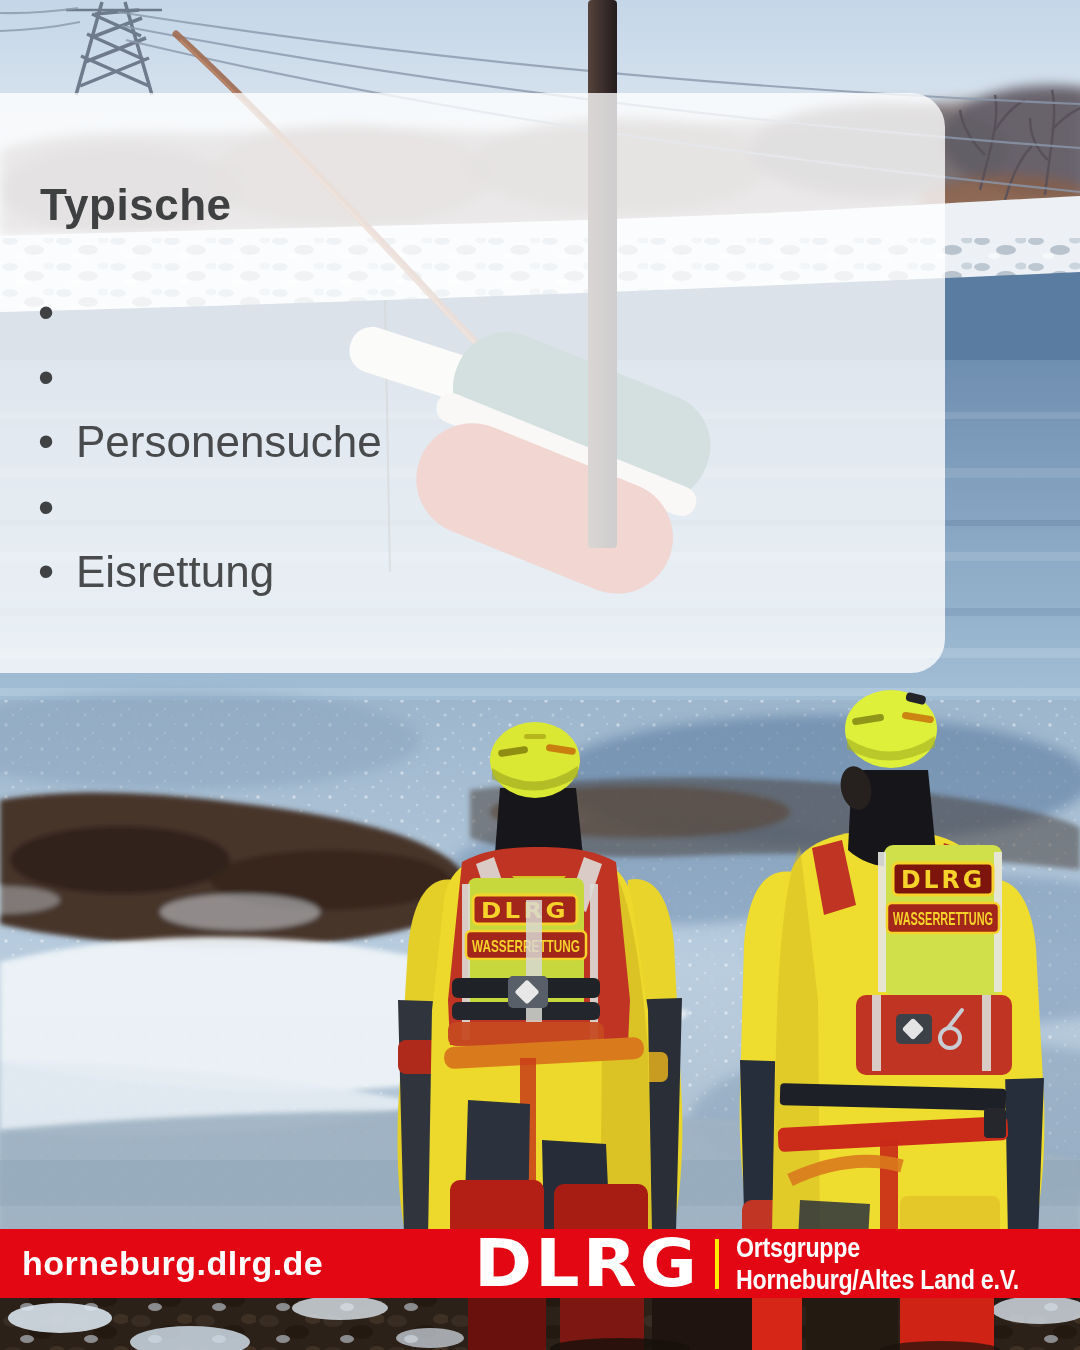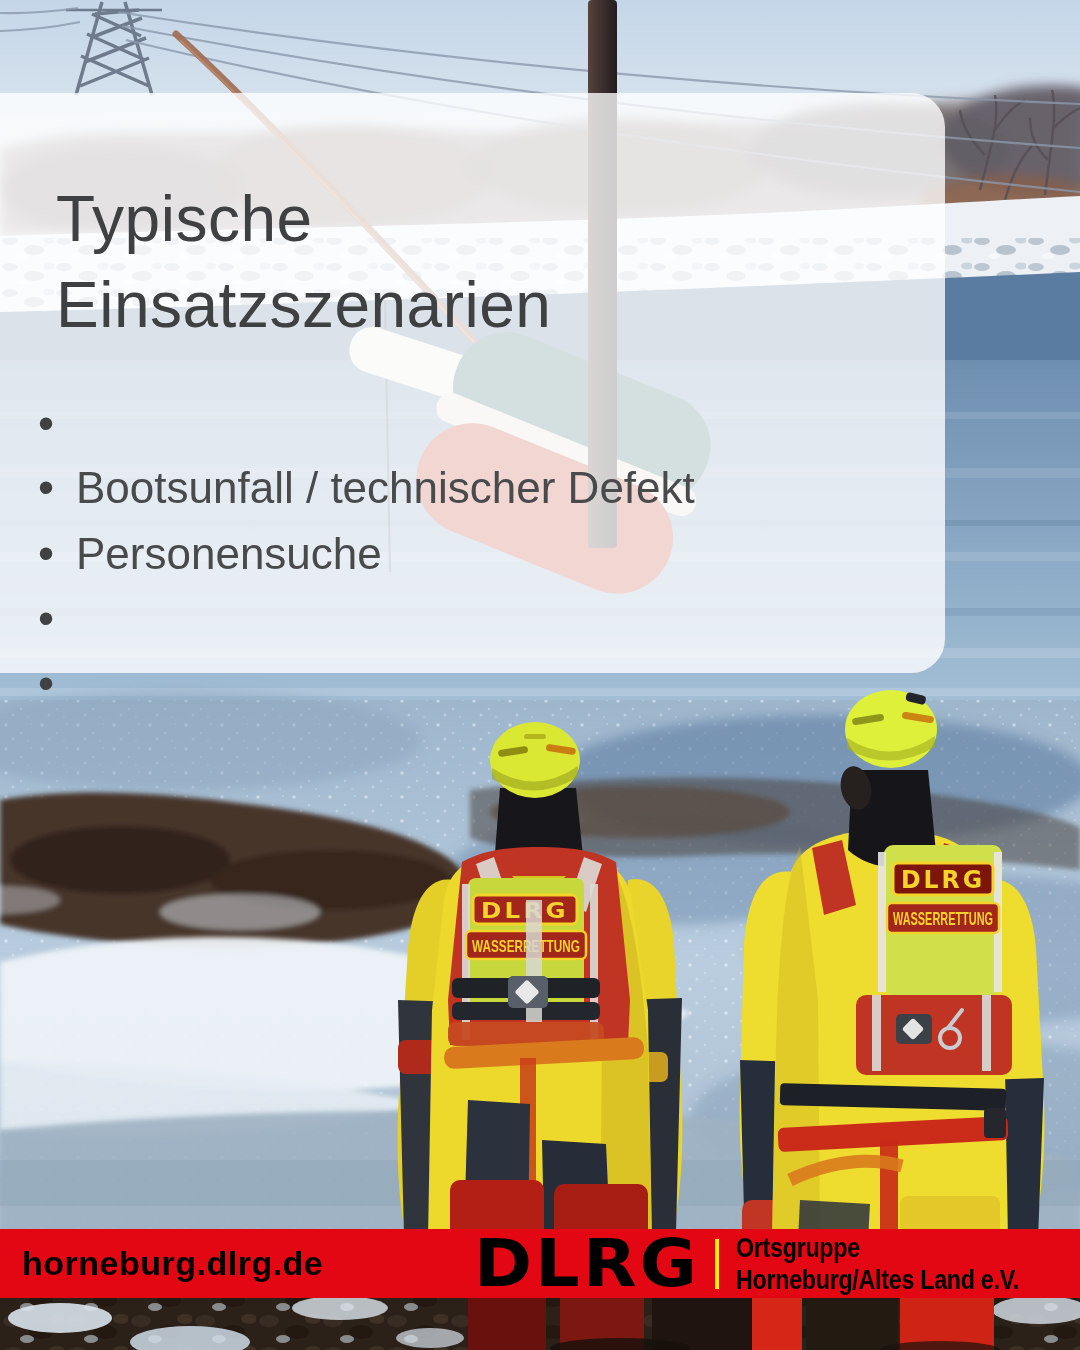--- a/index.html
+++ b/index.html
@@ -7,21 +7,21 @@
     position:relative;width:1080px;height:1350px;overflow:hidden;
     font-family:"Liberation Sans",sans-serif;background:#c9d9e8;
   }
   .bg{position:absolute;left:0;top:0;width:1080px;height:1350px;display:block;}
   
   .card{
     position:absolute;left:-36px;top:93px;width:981px;height:580px;
     background:rgba(255,255,255,0.78);border-radius:34px;
     box-sizing:border-box;padding:40px 30px 0 76px;
   }
-  .title{font-weight:400;font-size:64px;line-height:86px;color:#3e4042;letter-spacing:.5px;margin-left:16px;}
+  .title{font-weight:700;font-size:44px;line-height:86px;color:#3e4042;letter-spacing:.5px;}
   .title span{display:block;}
   .scenarios{list-style:none;margin:32px 0 0 -2px;padding:0;}
   .scenarios li{display:flex;align-items:baseline;font-size:44px;line-height:64.5px;color:#484a4c;}
   .scenarios .dot{width:38px;font-size:46px;color:#3f4143;flex:none;}
   
   .footer{
     position:absolute;left:0;top:1229px;width:1080px;height:69px;
     background:#e30613;color:#ffed00;display:flex;align-items:center;
   }
   .site{position:absolute;left:22px;top:0;height:69px;line-height:69px;
@@ -299,44 +299,43 @@
       <rect x="806" y="1296" width="92" height="54" fill="#231a12"></rect>
       <rect x="900" y="1296" width="94" height="54" fill="#cf2316"></rect>
       <ellipse cx="620" cy="1348" rx="70" ry="10" fill="#17100a" opacity=".8"></ellipse>
       <ellipse cx="940" cy="1350" rx="60" ry="9" fill="#1a120c" opacity=".7"></ellipse>
     </g>
   </svg>
 
   <div class="card">
     <h1 class="title" style="color: rgb(62, 64, 66);">
       <span>Typische</span>
-      <span>Einsatzszenarien</span>
     </h1>
     <ul class="scenarios" style="color: rgb(72, 74, 76);">
         <li>
       <span class="dot">•</span>
     </li>
         <li>
       <span class="dot">•</span>
-      <span>Bootsunfall / technischer Defekt</span>
     </li>
         <li>
       <span class="dot">•</span>
       <span>Personensuche</span>
     </li>
         <li>
       <span class="dot">•</span>
     </li>
         <li>
       <span class="dot">•</span>
+      <span>Eisrettung</span>
     </li>
       </ul>
   </div>
 
-  <div class="footer" style="background: rgb(227, 6, 19); color: #000000;">
+  <div class="footer" style="background: rgb(227, 6, 19); color: #ffffff;">
     <div class="site">horneburg.dlrg.de</div>
     <div class="brand">
       <div class="logo">DLRG</div>
       <div class="divider" style="background: rgb(255, 237, 0);"></div>
       <div class="org">
         <div>Ortsgruppe</div>
         <div>Horneburg/Altes Land e.V.</div>
       </div>
     </div>
   </div>

